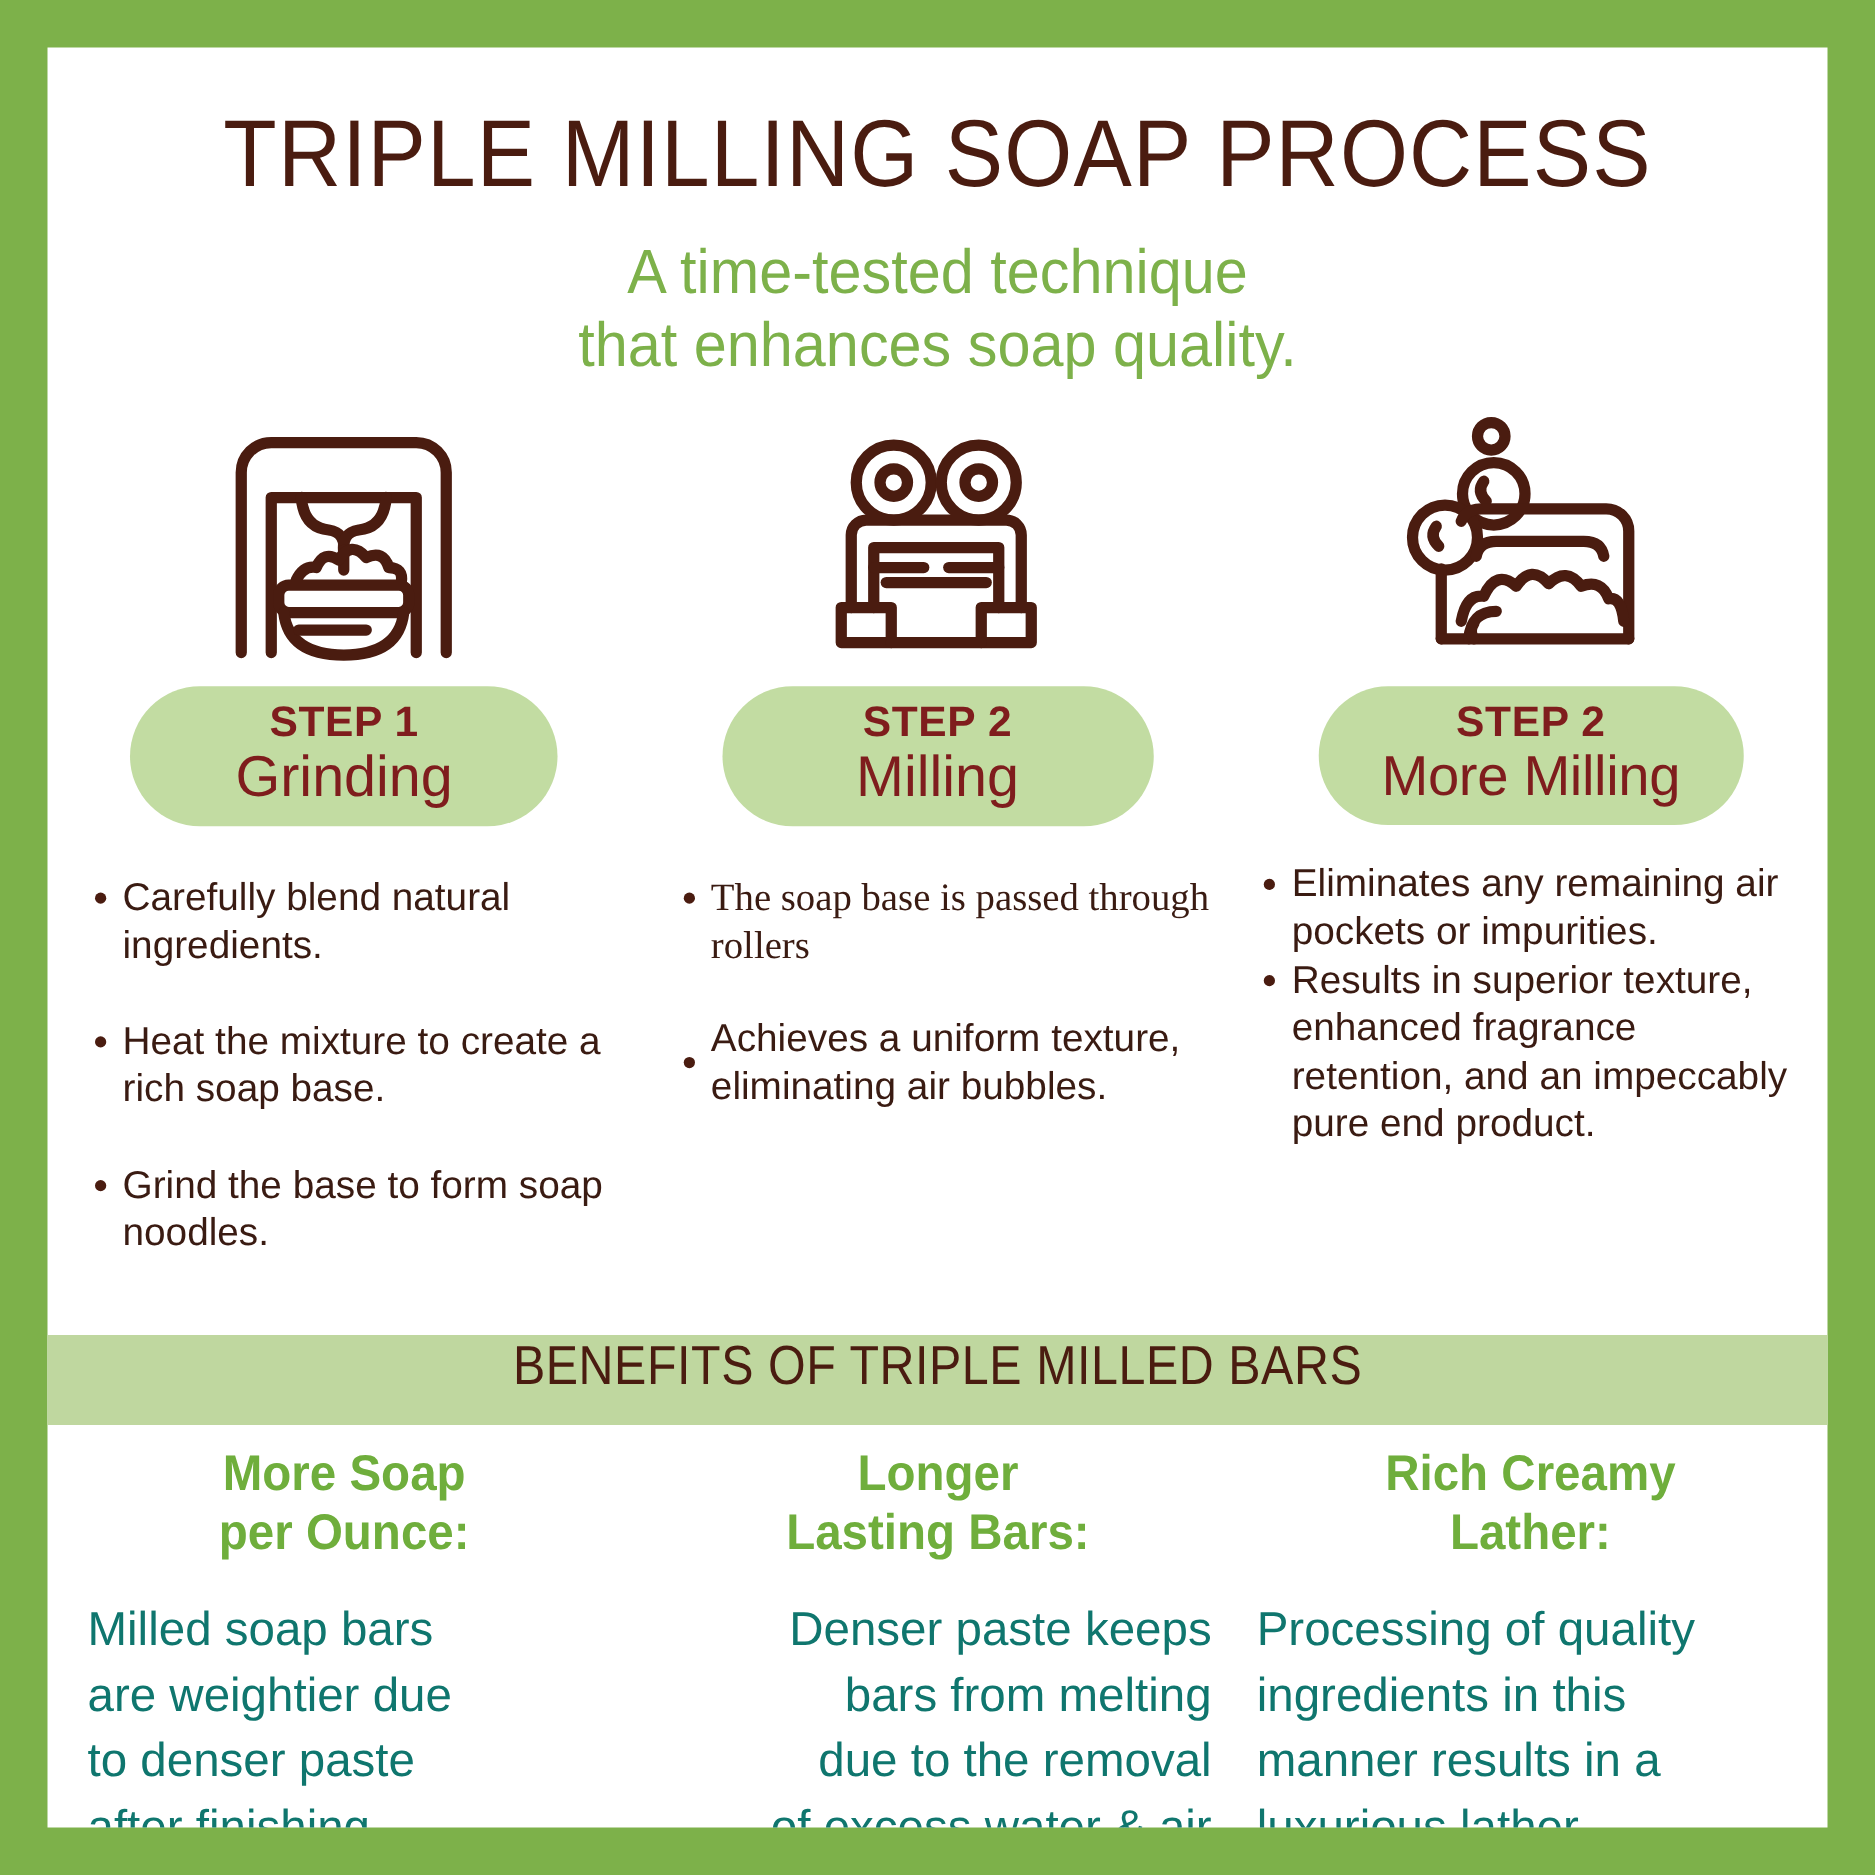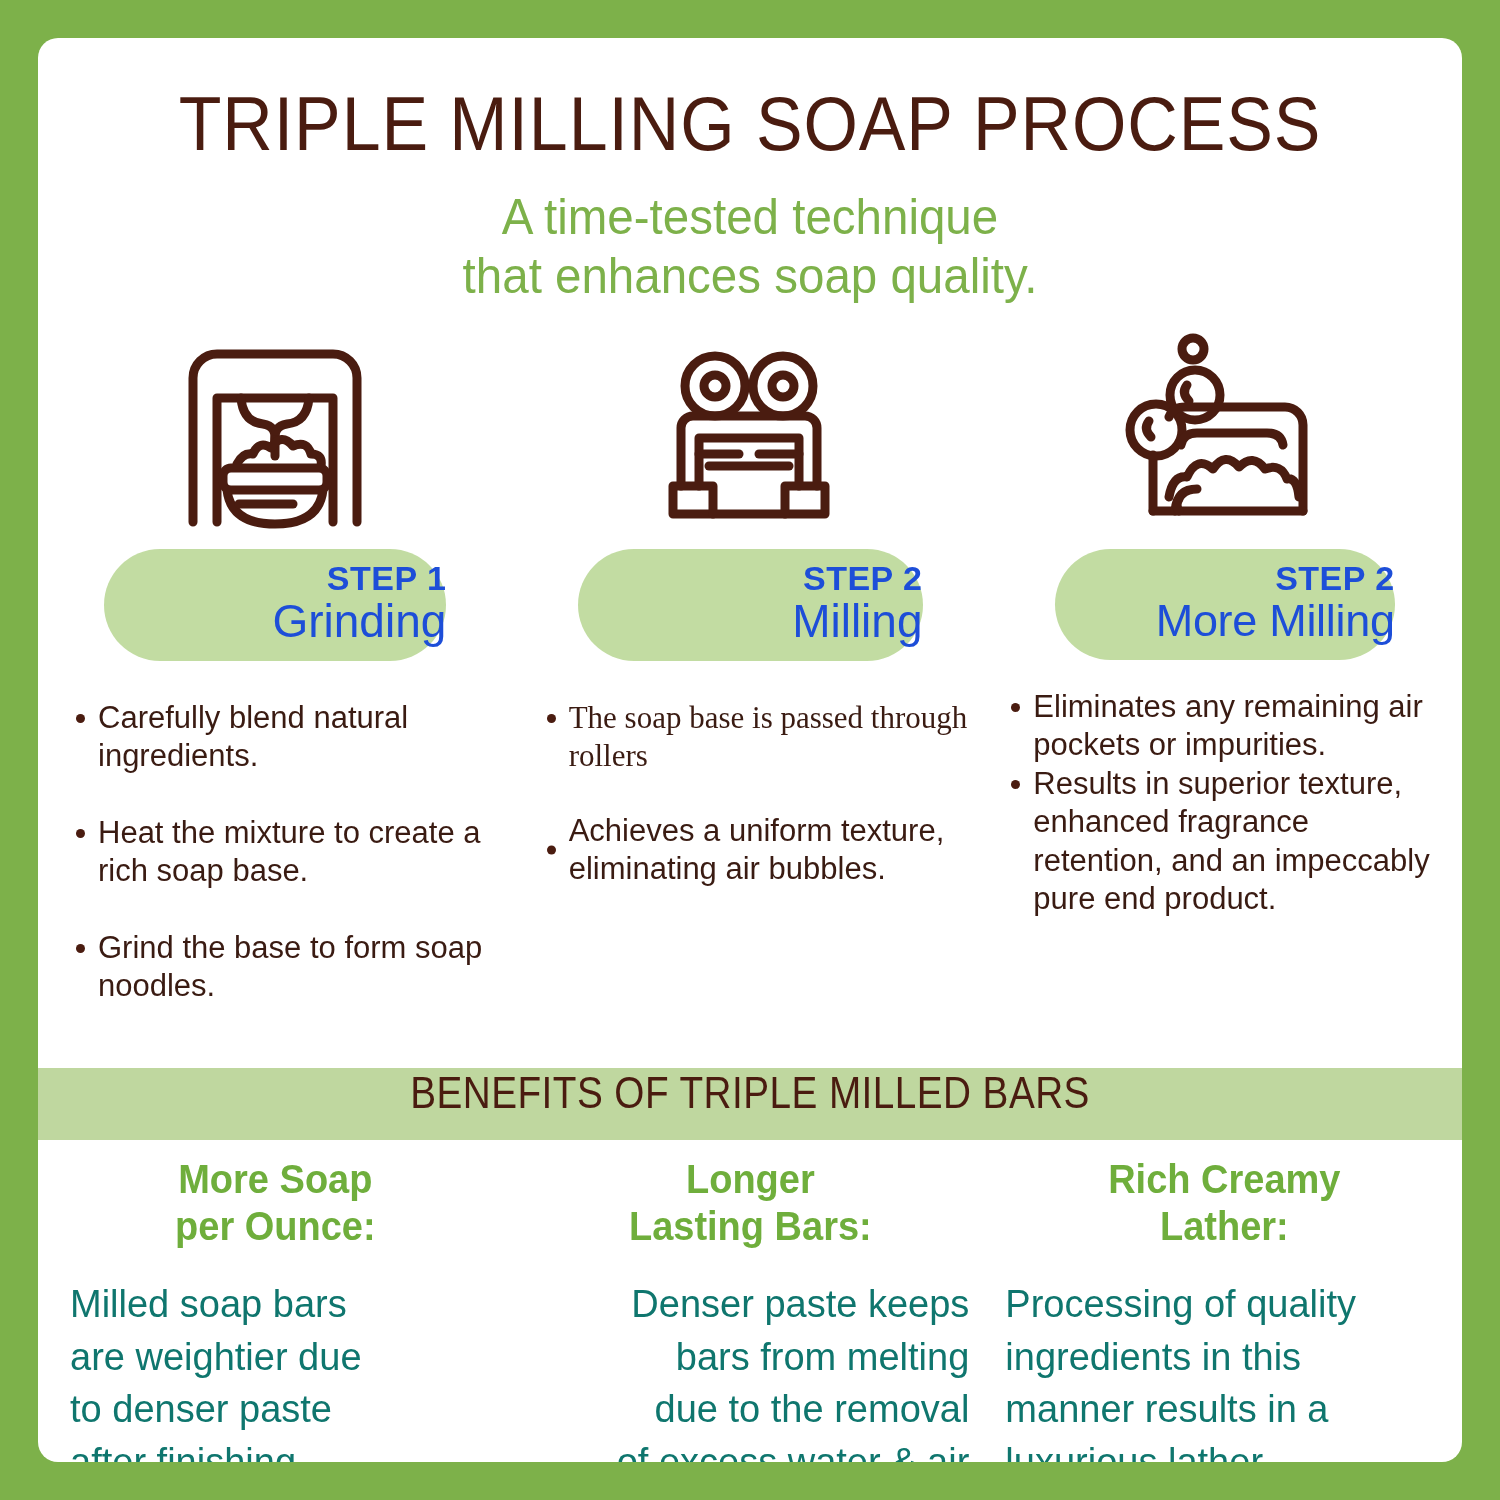--- a/index.html
+++ b/index.html
@@ -21,21 +21,20 @@
     background: #7DB14A;
     padding: 38px;
   }
   .canvas {
     position: relative;
     width: 100%;
     height: 100%;
     background: #ffffff;
     box-sizing: border-box;
     overflow: hidden;
-    border-radius: 20px;
   }
 
   
   .title {
     position: absolute;
     left: 0;
     right: 0;
     top: 48px;
     text-align: center;
     font-family: "Liberation Sans Narrow", "Liberation Sans", sans-serif;
@@ -83,22 +82,22 @@
   .icon-wrap svg { display: block; }
 
   .pill-row {
     display: flex;
     justify-content: center;
     margin-top: 6px;
   }
   .pill {
     background: #C2DCA2;
     border-radius: 999px;
-    color: #1d4ed8;
-    text-align: right;
+    color: #7f1d1d;
+    text-align: center;
     padding: 12px 0 16px 0;
     position: relative;
   }
   .pill-1 { width: 342px; }
   .pill-2 { width: 345px; }
   .pill-3 { width: 340px; }
   .pill .step {
     font-size: 34px;
     font-weight: 700;
     letter-spacing: 0.5px;

